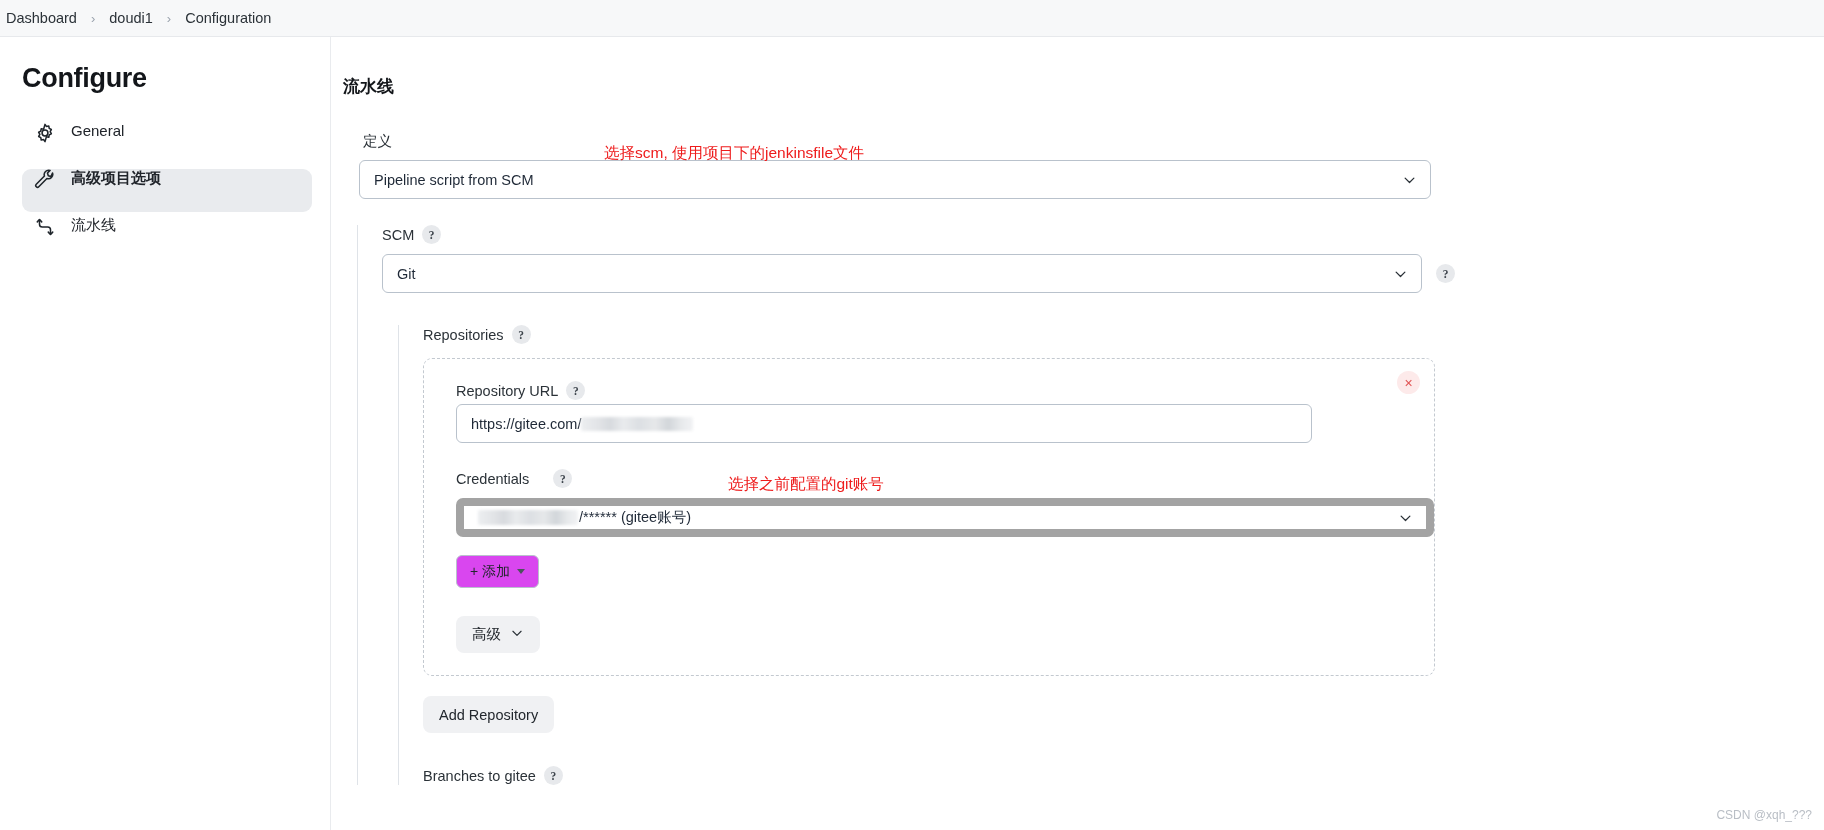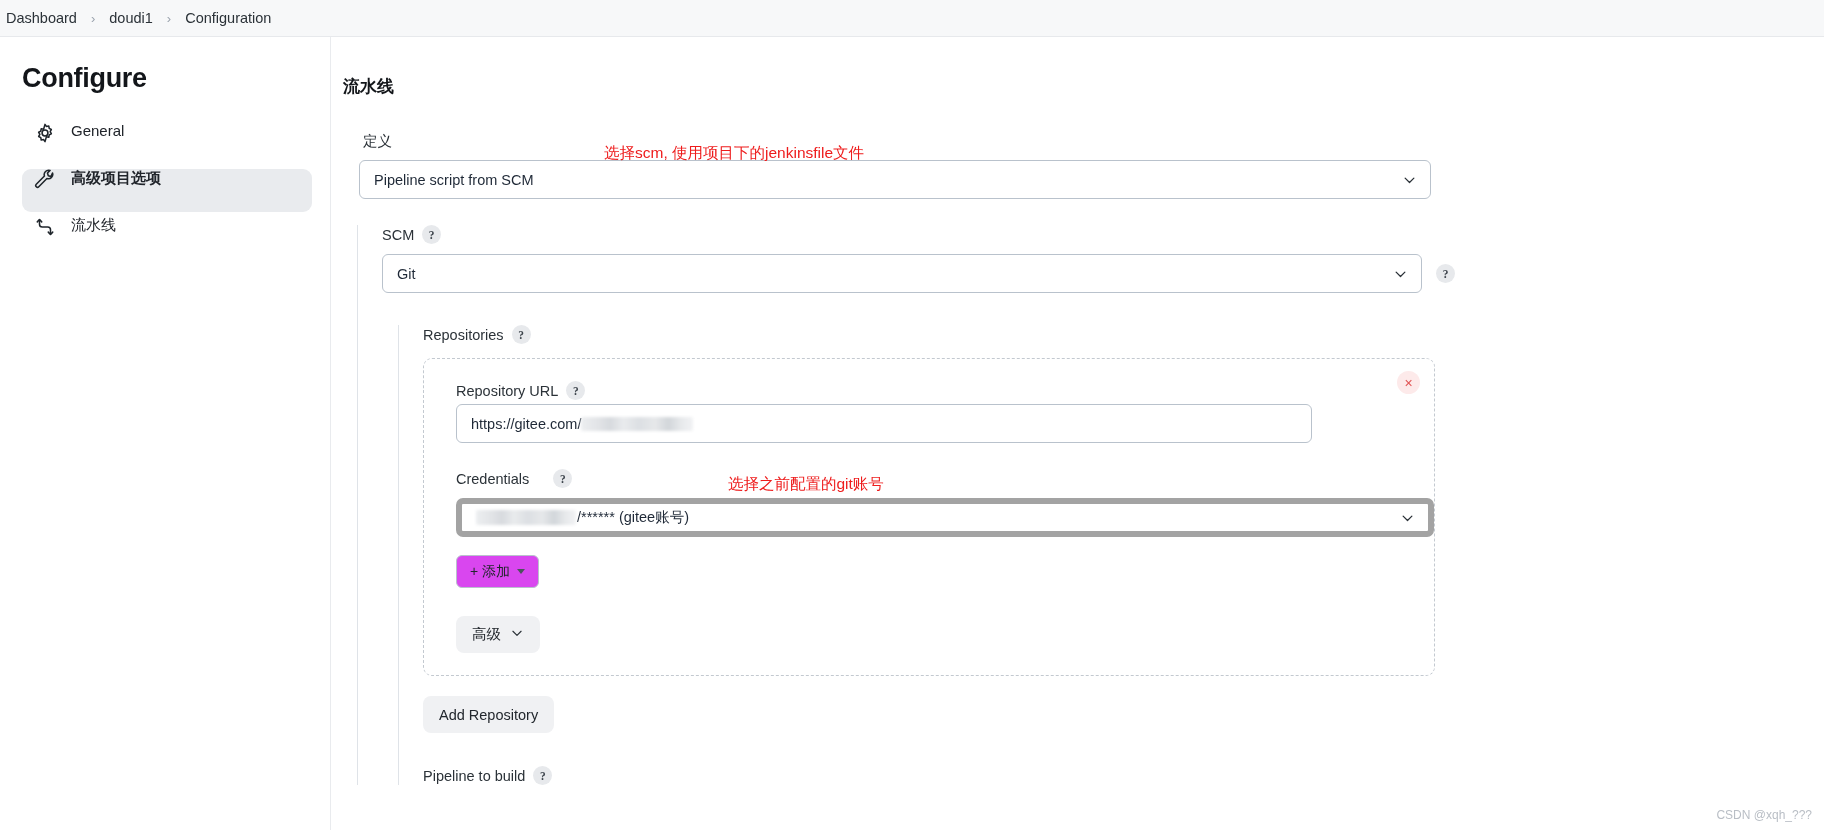--- a/index.html
+++ b/index.html
@@ -108,21 +108,21 @@
   .select-box .chev {
     position: absolute;
     right: 13px; top: 50%;
     transform: translateY(-50%);
     width: 15px; height: 15px;
   }
   .sel-text { white-space: nowrap; overflow: hidden; }
 
   
   .select-box.focused {
-    border: 6px solid #a3a3a3;
+    border: 8px solid #a3a3a3;
     border-radius: 7px;
   }
 
   
   .help-badge {
     display: inline-flex;
     align-items: center;
     justify-content: center;
     width: 19px; height: 19px;
     border-radius: 50%;
@@ -378,21 +378,21 @@
             </div>
           </div>
 
           <div style="margin-top:20px;">
             <div class="btn-soft">
               <span>Add Repository</span>
             </div>
           </div>
 
           <div class="label-row" style="margin-top:33px;">
-            <span>Pipeline to build</span>
+            <span>Branches to gitee</span>
             <span class="help-badge">?</span>
           </div>
         </div>
       </div>
     </div>
 
     <div class="annot" style="left:273px; top:106px;">选择scm, 使用项目下的jenkinsfile文件</div>
     <div class="annot" style="left:397px; top:437px;">选择之前配置的git账号</div>
 
     <div class="watermark">CSDN @xqh_???</div>

